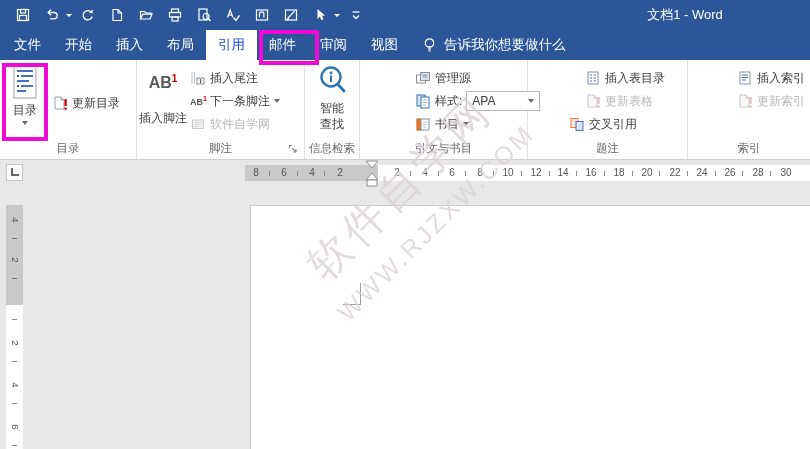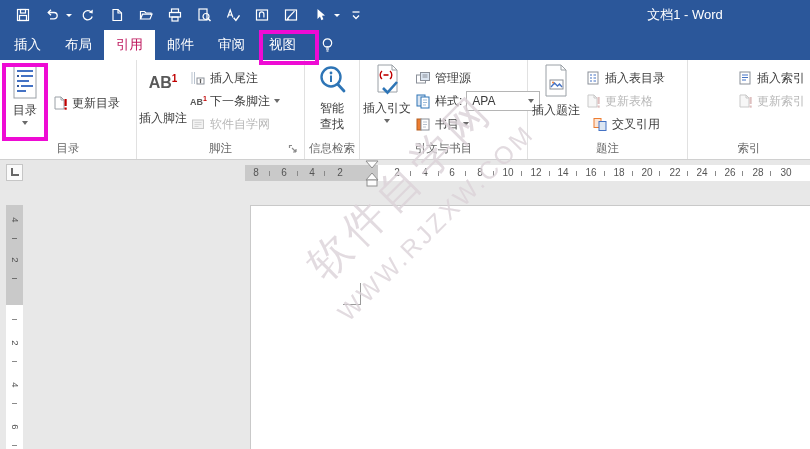--- a/index.html
+++ b/index.html
@@ -12,21 +12,21 @@
   
   .titlebar { position:absolute; left:0; top:0; width:810px; height:30px; background:#2b579a; }
   .qat { position:absolute; left:10px; top:0; height:30px; display:flex; align-items:center; gap:3px; }
   .qbtn { width:26px; height:24px; display:flex; align-items:center; justify-content:center; }
   .qbtn svg { width:16px; height:16px; }
   .qcaret { width:0; height:0; border-left:3px solid transparent; border-right:3px solid transparent; border-top:3.5px solid #fff; margin-left:-2px; }
   .wintitle { position:absolute; left:540px; top:0; width:290px; height:30px; line-height:30px; text-align:center; color:#fff; font-size:13px; }
   
   .tabrow { position:absolute; left:0; top:30px; width:810px; height:30px; background:#2b579a; display:flex; align-items:stretch; padding-left:2px; }
   .tab { height:30px; line-height:30px; padding:0 12px; font-size:13.5px; color:#fff; white-space:nowrap; }
-  .tab.active { background:#fff; color:#be185d; }
+  .tab.active { background:#fff; color:#1d4ed8; }
   .tellme { display:flex; align-items:center; gap:7px; color:#fff; font-size:13.5px; margin-left:12px; white-space:nowrap; }
   .tellme svg { width:15px; height:17px; }
   
   .ribbon { position:absolute; left:0; top:60px; width:810px; height:100px; background:#fff; border-bottom:1px solid #d0d0d0; display:flex; }
   .group { position:relative; height:100%; border-right:1px solid #e1e1e1; flex:none; }
   .group:last-child { border-right:none; }
   .glabel { position:absolute; left:0; right:0; bottom:3px; text-align:center; font-size:11.5px; color:#666; }
   .bigbtn { position:absolute; top:3px; width:46px; height:82px; display:flex; flex-direction:column; align-items:center; }
   .blabel { font-size:12px; color:#3b3b3b; line-height:14px; margin-top:2px; white-space:nowrap; }
   .caret { width:0; height:0; border-left:3.5px solid transparent; border-right:3.5px solid transparent; border-top:4px solid #6a6a6a; display:inline-block; }
@@ -153,33 +153,36 @@
       <svg viewBox="0 0 16 16" fill="none" stroke="#fff" stroke-width="1.3">
         <path d="M4.5 5 h7"></path>
           <path d="M5 8.5 L8 11.5 L11 8.5"></path>
       </svg>
     </span>
   </div>
   <div class="wintitle">文档1 - Word</div>
 </div>
 
 <div class="tabrow">
+  <span class="tab">文件</span>
+  <span class="tab">开始</span>
   <span class="tab">插入</span>
   <span class="tab">布局</span>
   <span class="tab active">引用</span>
   <span class="tab">邮件</span>
   <span class="tab">审阅</span>
   <span class="tab">视图</span>
   <span class="tellme">
     <svg viewBox="0 0 15 17" fill="none" stroke="#fff" stroke-width="1.2">
       <circle cx="7.5" cy="6" r="4.2"></circle>
         <path d="M6 12 h3"></path>
         <path d="M6.5 14 h2"></path>
         <path d="M6.3 9.8 h2.4"></path>
     </svg>
+    <span>告诉我你想要做什么</span>
   </span>
 </div>
 
 <div class="ribbon">
 
   <div class="group" style="width:137px">
     <div class="bigbtn" style="left:2px">
       <svg width="32" height="38" viewBox="0 0 32 38">
         <rect x="5" y="2" width="22" height="33" fill="#fff" stroke="#9aa0a6"></rect>
         <rect x="8" y="7" width="16" height="2" fill="#4472c4"></rect>
@@ -248,32 +251,20 @@
         <circle cx="16" cy="10" r="1.4" fill="#2e75b6"></circle>
           <rect x="15" y="12.5" width="2" height="6.5" fill="#2e75b6"></rect>
       </svg>
       <span class="blabel">智能</span>
       <span class="blabel">查找</span>
     </div>
     <div class="glabel">信息检索</div>
   </div>
 
   <div class="group" style="width:168px">
-    <div class="bigbtn" style="left:4px">
-      <svg width="34" height="36" viewBox="0 0 34 36">
-        <path d="M8 2 h14 l5 5 v22 h-19 z" fill="#fff" stroke="#9aa0a6"></path>
-        <path d="M22 2 v5 h5" fill="none" stroke="#9aa0a6"></path>
-        <path d="M12 8 a4.5 5 0 0 0 0 8" fill="none" stroke="#c00000" stroke-width="1.4"></path>
-        <path d="M20 8 a4.5 5 0 0 1 0 8" fill="none" stroke="#c00000" stroke-width="1.4"></path>
-        <path d="M13.5 12 h5" stroke="#c00000" stroke-width="1.6"></path>
-        <path d="M13 25 l4.5 4.5 L27 19" fill="none" stroke="#2e75b6" stroke-width="2.6"></path>
-      </svg>
-      <span class="blabel">插入引文</span>
-      <span class="caret"></span>
-    </div>
     <div class="sitem" style="left:55px;top:8px">
       <svg viewBox="0 0 16 16">
         <rect x="1.5" y="5" width="9" height="8" fill="#fff" stroke="#8a8f98"></rect>
         <rect x="5.5" y="2.5" width="9" height="8" fill="#dce6f2" stroke="#8a8f98"></rect>
         <path d="M7.5 5 h5 M7.5 7 h5" stroke="#8a8f98" stroke-width="1"></path>
       </svg>
       <span>管理源</span>
     </div>
     <div class="sitem" style="left:55px;top:31px">
       <svg viewBox="0 0 16 16">
@@ -293,47 +284,37 @@
         <rect x="6" y="3" width="8" height="11" fill="#fff" stroke="#8a8f98"></rect>
         <path d="M8 6 h4 M8 8.5 h4 M8 11 h3" stroke="#b9c3cf" stroke-width="1"></path>
       </svg>
       <span>书目</span>
       <span class="caret"></span>
     </div>
     <div class="glabel">引文与书目</div>
   </div>
 
   <div class="group" style="width:160px">
-    <div class="bigbtn" style="left:5px">
-      <svg width="32" height="38" viewBox="0 0 32 38">
-        <path d="M6 2 h15 l5 5 v26 h-20 z" fill="#fff" stroke="#9aa0a6"></path>
-        <path d="M21 2 v5 h5" fill="none" stroke="#9aa0a6"></path>
-        <rect x="10" y="17" width="13" height="9" fill="#fff" stroke="#8a8f98"></rect>
-        <path d="M11 24 l3.5-4 3 3 2-2 2.5 3" fill="none" stroke="#4472c4" stroke-width="1.3"></path>
-        <circle cx="13" cy="19.5" r="1" fill="#ed7d31"></circle>
-      </svg>
-      <span class="blabel">插入题注</span>
-    </div>
     <div class="sitem" style="left:57px;top:8px">
       <svg viewBox="0 0 16 16">
         <rect x="3" y="2" width="10" height="12" fill="#fff" stroke="#8a8f98"></rect>
         <path d="M5 5 h2 M8.5 5 h2.5 M5 8 h2 M8.5 8 h2.5 M5 11 h2 M8.5 11 h2.5" stroke="#4472c4" stroke-width="1.2"></path>
       </svg>
       <span>插入表目录</span>
     </div>
     <div class="sitem disabled" style="left:57px;top:31px">
       <svg viewBox="0 0 16 16">
         <path d="M3 2 h6 l3 3 v9 h-9 z" fill="#f7f7f7" stroke="#c9c9c9"></path>
           <path d="M9 2 v3 h3" fill="none" stroke="#c9c9c9"></path>
         <rect x="12.5" y="4" width="2.2" height="7" fill="#dfc0c0"></rect>
           <rect x="12.5" y="12.5" width="2.2" height="2.2" fill="#dfc0c0"></rect>
       </svg>
       <span>更新表格</span>
     </div>
-    <div class="sitem" style="left:64px;top:54px">
+    <div class="sitem" style="left:41px;top:54px">
       <svg viewBox="0 0 16 16">
         <rect x="2" y="2.5" width="7" height="9" fill="#fbe5d6" stroke="#ed7d31"></rect>
         <rect x="7" y="5.5" width="7" height="9" fill="#dce6f2" stroke="#4472c4"></rect>
       </svg>
       <span>交叉引用</span>
     </div>
     <div class="glabel">题注</div>
   </div>
 
   <div class="group" style="width:122px">

